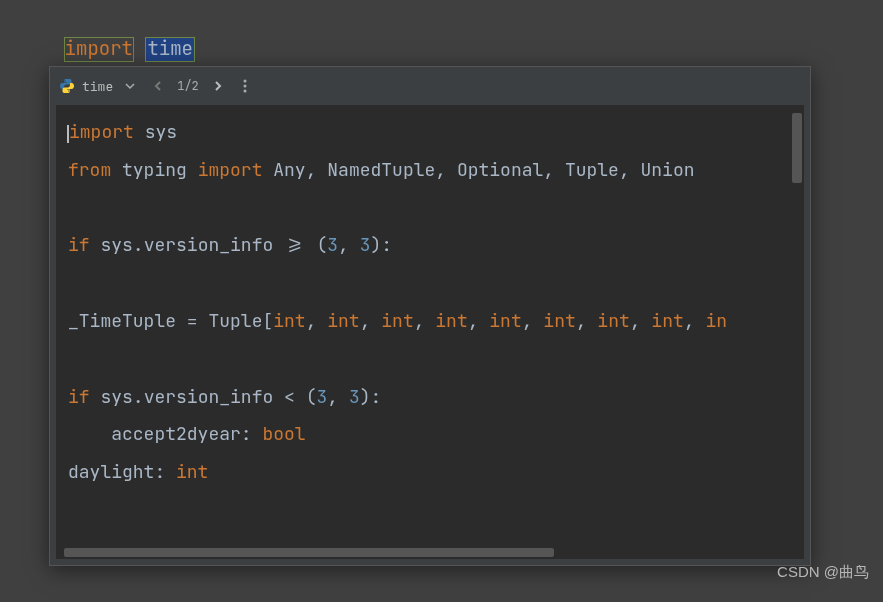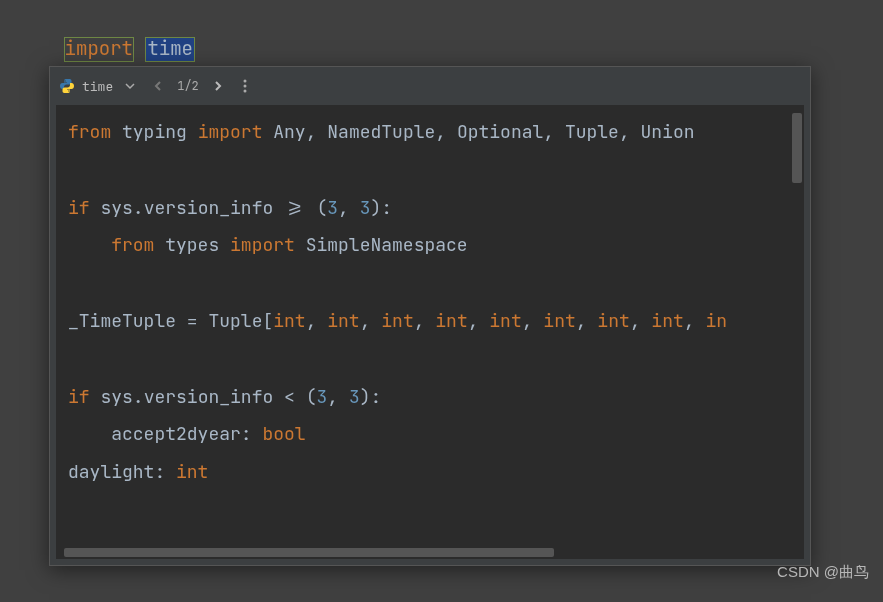--- a/index.html
+++ b/index.html
@@ -204,24 +204,24 @@
         <svg width="4" height="16" viewBox="0 0 4 16">
             <circle cx="2" cy="3" r="1.5" fill="#aaa"></circle>
             <circle cx="2" cy="8" r="1.5" fill="#aaa"></circle>
             <circle cx="2" cy="13" r="1.5" fill="#aaa"></circle>
           </svg>
       </span>
     </div>
     <div class="popup-body" id="doc-body">
       <div class="scrollbar-v"></div>
       <div class="scrollbar-h"></div>
+    <div class="doc-line"><span class="doc-cursor"></span><span class="c-kw">import</span><span> </span><span class="c-id">sys</span></div>
         <div class="doc-line"><span class="c-kw">from</span><span> </span><span class="c-id">typing</span><span> </span><span class="c-kw">import</span><span> </span><span class="c-id">Any</span><span class="c-op">, </span><span class="c-id">NamedTuple</span><span class="c-op">, </span><span class="c-id">Optional</span><span class="c-op">, </span><span class="c-id">Tuple</span><span class="c-op">, </span><span class="c-id">Union</span></div>
         <div class="doc-line">&nbsp;</div>
         <div class="doc-line"><span class="c-kw">if</span><span> </span><span class="c-id">sys</span><span class="c-op">.</span><span class="c-id">version_info</span><span> </span><span class="c-op">&gt;= (</span><span class="c-num">3</span><span class="c-op">, </span><span class="c-num">3</span><span class="c-op">):</span></div>
-        <div class="doc-line"><span>    </span><span class="c-kw">from</span><span> </span><span class="c-id">types</span><span> </span><span class="c-kw">import</span><span> </span><span class="c-id">SimpleNamespace</span></div>
         <div class="doc-line">&nbsp;</div>
         <div class="doc-line"><span class="c-id">_TimeTuple</span><span> </span><span class="c-op">=</span><span> </span><span class="c-id">Tuple</span><span class="c-op">[</span><span class="c-kw">int</span><span class="c-op">, </span><span class="c-kw">int</span><span class="c-op">, </span><span class="c-kw">int</span><span class="c-op">, </span><span class="c-kw">int</span><span class="c-op">, </span><span class="c-kw">int</span><span class="c-op">, </span><span class="c-kw">int</span><span class="c-op">, </span><span class="c-kw">int</span><span class="c-op">, </span><span class="c-kw">int</span><span class="c-op">, </span><span class="c-kw">in</span></div>
         <div class="doc-line">&nbsp;</div>
         <div class="doc-line"><span class="c-kw">if</span><span> </span><span class="c-id">sys</span><span class="c-op">.</span><span class="c-id">version_info</span><span> </span><span class="c-op">&lt; (</span><span class="c-num">3</span><span class="c-op">, </span><span class="c-num">3</span><span class="c-op">):</span></div>
         <div class="doc-line"><span>    </span><span class="c-id">accept2dyear</span><span class="c-op">: </span><span class="c-kw">bool</span></div>
         <div class="doc-line"><span class="c-id">daylight</span><span class="c-op">: </span><span class="c-kw">int</span></div>
       </div>
   </div>
 
   <div class="watermark">CSDN @曲鸟</div>

